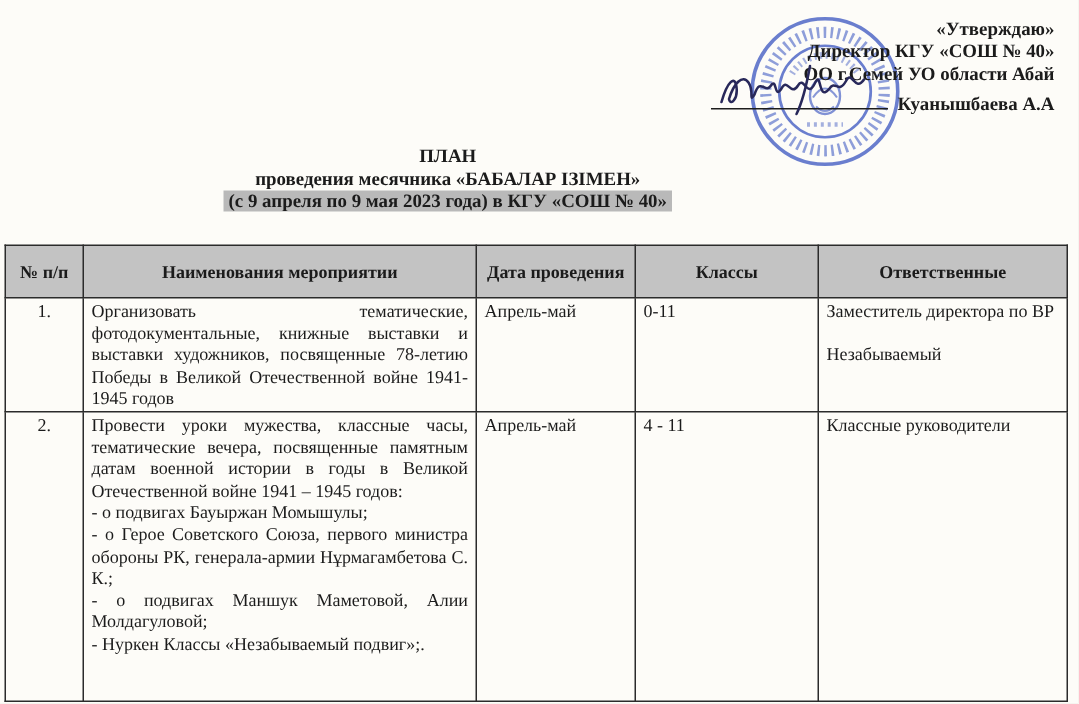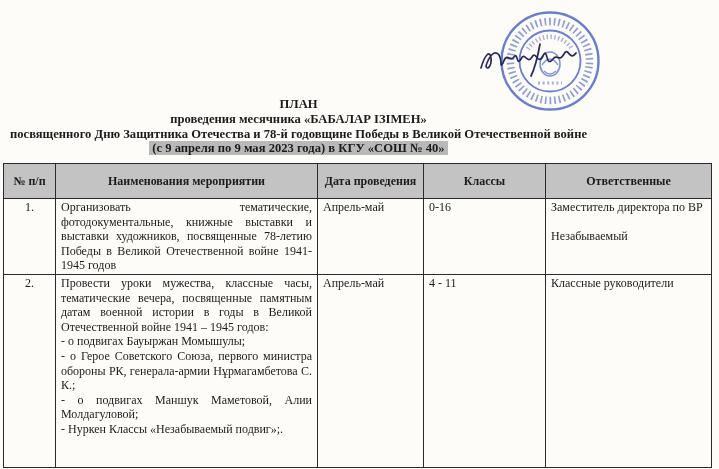--- a/index.html
+++ b/index.html
@@ -83,35 +83,42 @@
         <circle cx="52" cy="52" r="30.5" stroke-width="1.8"></circle>
         <circle cx="52" cy="52" r="39.5" stroke-width="7.5" stroke-dasharray="1.7 2.9" opacity="0.75" transform="rotate(8 52 52)"></circle>
         <path d="M30,40 A26,26 0 0 1 74,40" stroke-width="4.5" stroke-dasharray="1.4 2.4" opacity="0.6"></path>
         <ellipse cx="52" cy="55" rx="10" ry="12" stroke-width="1.6" opacity="0.85"></ellipse>
         <path d="M44,56 q8,-12 16,0 M46,62 q6,6 12,0" stroke-width="1.4" opacity="0.8"></path>
         <path d="M40,74 h24" stroke-width="3" stroke-dasharray="2 2.6" opacity="0.6"></path>
       </g>
     </svg>
   </div>
 
+  <div class="approval">
+    <div>«Утверждаю»</div>
+    <div>Директор КГУ «СОШ № 40»</div>
+    <div>ОО г.Семей УО области Абай</div>
+    <div class="sig-row">
+      <span class="sig-line"></span><span>Куанышбаева А.А</span>
+    </div>
+  </div>
 
   <svg class="signature-svg" viewBox="0 0 120 36">
     <g stroke="#28285a" stroke-width="1.7" fill="none" stroke-linecap="round">
       <path d="M3,26 C7,12 12,8 13,16 C14,24 9,29 8,24 C11,14 17,7 21,13
                C25,19 21,27 25,21 C29,9 32,21 36,15 C40,9 38,25 43,17
                C47,9 49,23 54,15 C58,8 60,24 65,14 C70,3 67,27 75,17
                C79,11 81,21 86,12 C90,4 92,20 98,11"></path>
       <path d="M62,2 C60,13 57,26 53,34"></path>
     </g>
   </svg>
 
   <div class="title-block">
     <div>ПЛАН</div>
     <div>проведения месячника «БАБАЛАР ІЗІМЕН»</div>
-    <div>посвященного  Дню Защитника Отечества и 78-й годовщине Победы в Великой Отечественной войне</div>
     <div><span class="hl">(с 9 апреля по 9 мая 2023 года) в КГУ «СОШ № 40»</span></div>
   </div>
 
   <table class="plan">
     <colgroup>
       <col style="width:52px">
         <col style="width:262px">
         <col style="width:106px">
       <col style="width:122px">
         <col style="width:166px">
@@ -127,21 +134,21 @@
     </thead>
     <tbody>
       <tr class="row-1">
         <td class="c-num">1.</td>
         <td class="c-act">
           <div>
               <div class="act-line">Организовать тематические, фотодокументальные, книжные выставки и выставки художников, посвященные 78-летию Победы в Великой Отечественной войне 1941-1945 годов</div>
             </div>
         </td>
         <td class="c-date">Апрель-май</td>
-        <td class="c-cls">0-16</td>
+        <td class="c-cls">0-11</td>
         <td class="c-resp">
           <div>
               <div class="resp-line">Заместитель директора по ВР</div>
               <div class="resp-line">&nbsp;</div>
               <div class="resp-line">Незабываемый</div>
             </div>
         </td>
       </tr>
       <tr class="row-2">
         <td class="c-num">2.</td>

